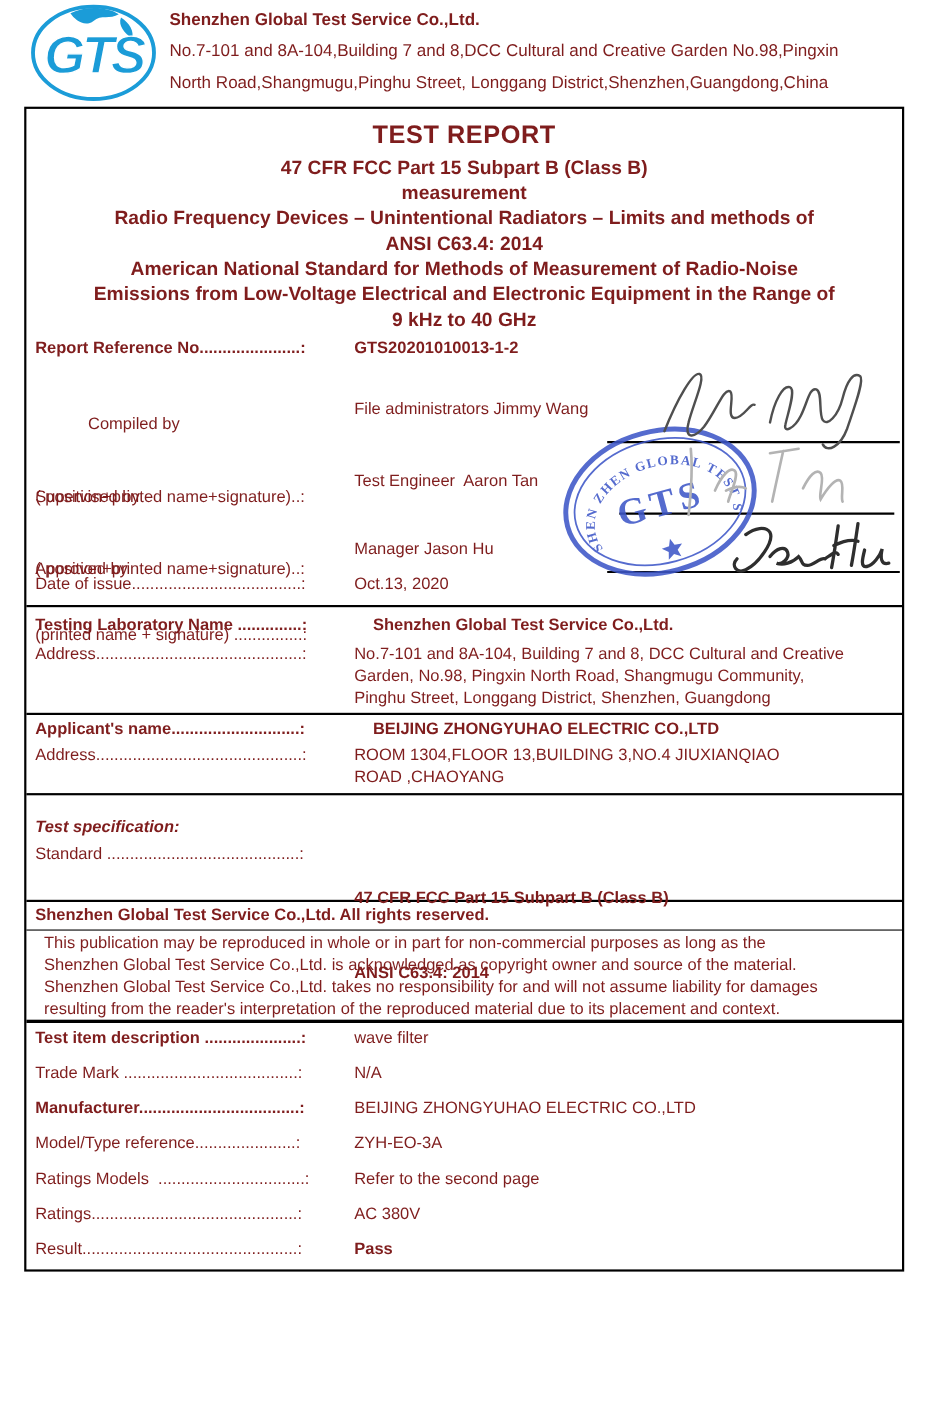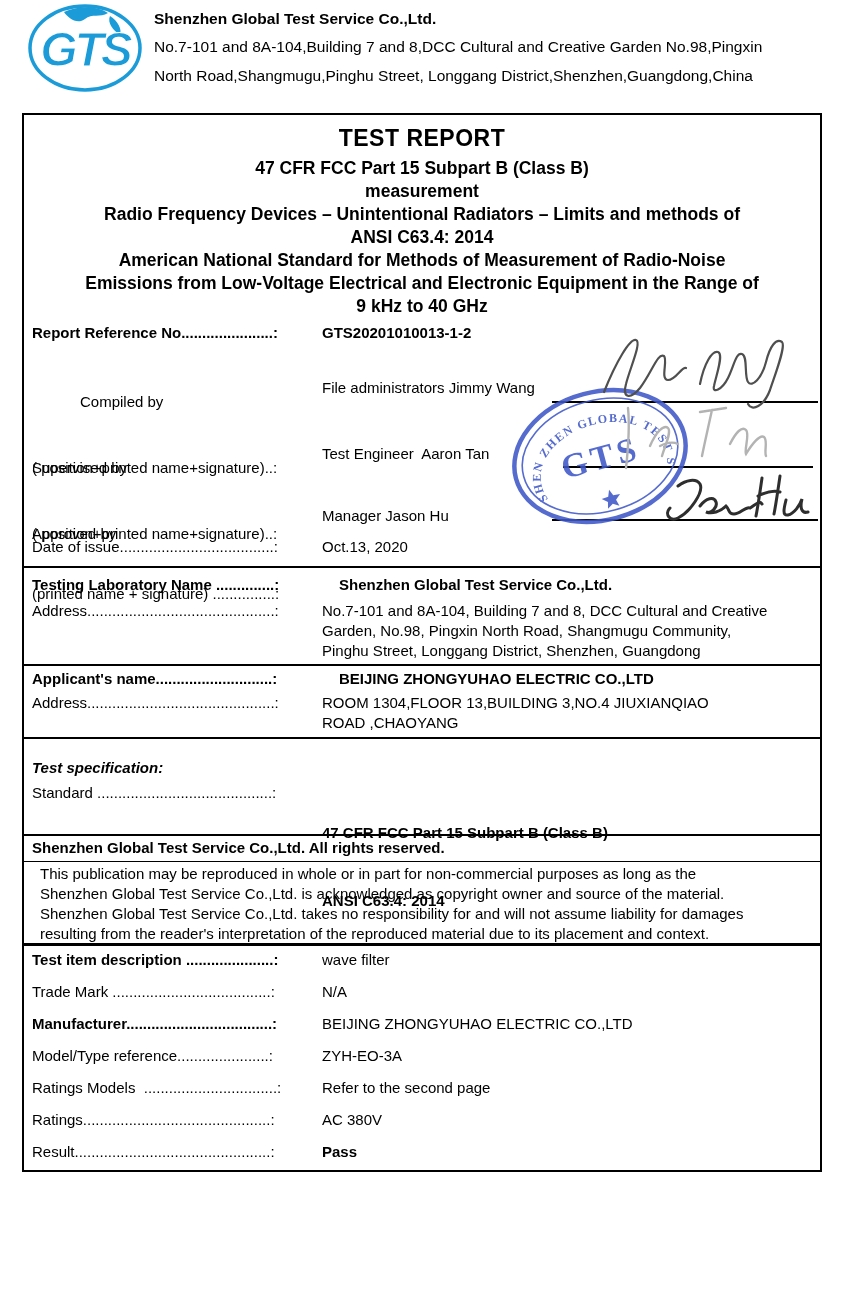--- a/index.html
+++ b/index.html
@@ -1,26 +1,26 @@
 <!DOCTYPE html>
 <html><head>
 <meta charset="utf-8">
 <style>
   html,body{margin:0;padding:0;background:#fff;}
-  .page{position:relative;width:841px;height:1297px;background:#fff;color:#000000;
+  .page{position:relative;width:841px;height:1297px;background:#fff;color:#7f1d1d;
         font-family:"Liberation Sans",sans-serif;overflow:hidden;}
   
   .letterhead{position:absolute;left:26px;top:3px;display:flex;align-items:flex-start;}
   .logo{width:118px;height:90px;flex:0 0 auto;}
   .lh-text{margin-left:10px;padding-top:2px;font-size:15.5px;line-height:19px;}
   .lh-name{font-weight:bold;margin-top:4px;}
   .lh-addr1{margin-top:9px;}
   .lh-addr2{margin-top:10px;}
   
-  .report-box{position:absolute;left:22px;top:113px;width:796px;border:2px solid #000;background:#fff;}
+  .report-box{position:absolute;left:22px;top:97px;width:796px;border:2px solid #000;background:#fff;}
   .titleblock{height:205px;text-align:center;}
   .t-title{font-size:23px;font-weight:bold;padding-top:10px;letter-spacing:.5px;}
   .t-sub{font-size:17.5px;font-weight:bold;line-height:23px;}
   .t-sub.first{margin-top:5px;}
   
   .row{display:flex;align-items:flex-start;font-size:15px;line-height:20px;}
   .lbl{flex:0 0 290px;padding-left:8px;white-space:pre-wrap;overflow:hidden;}
   .val{flex:1;padding-right:6px;white-space:pre-wrap;}
   .b{font-weight:bold;}
   

